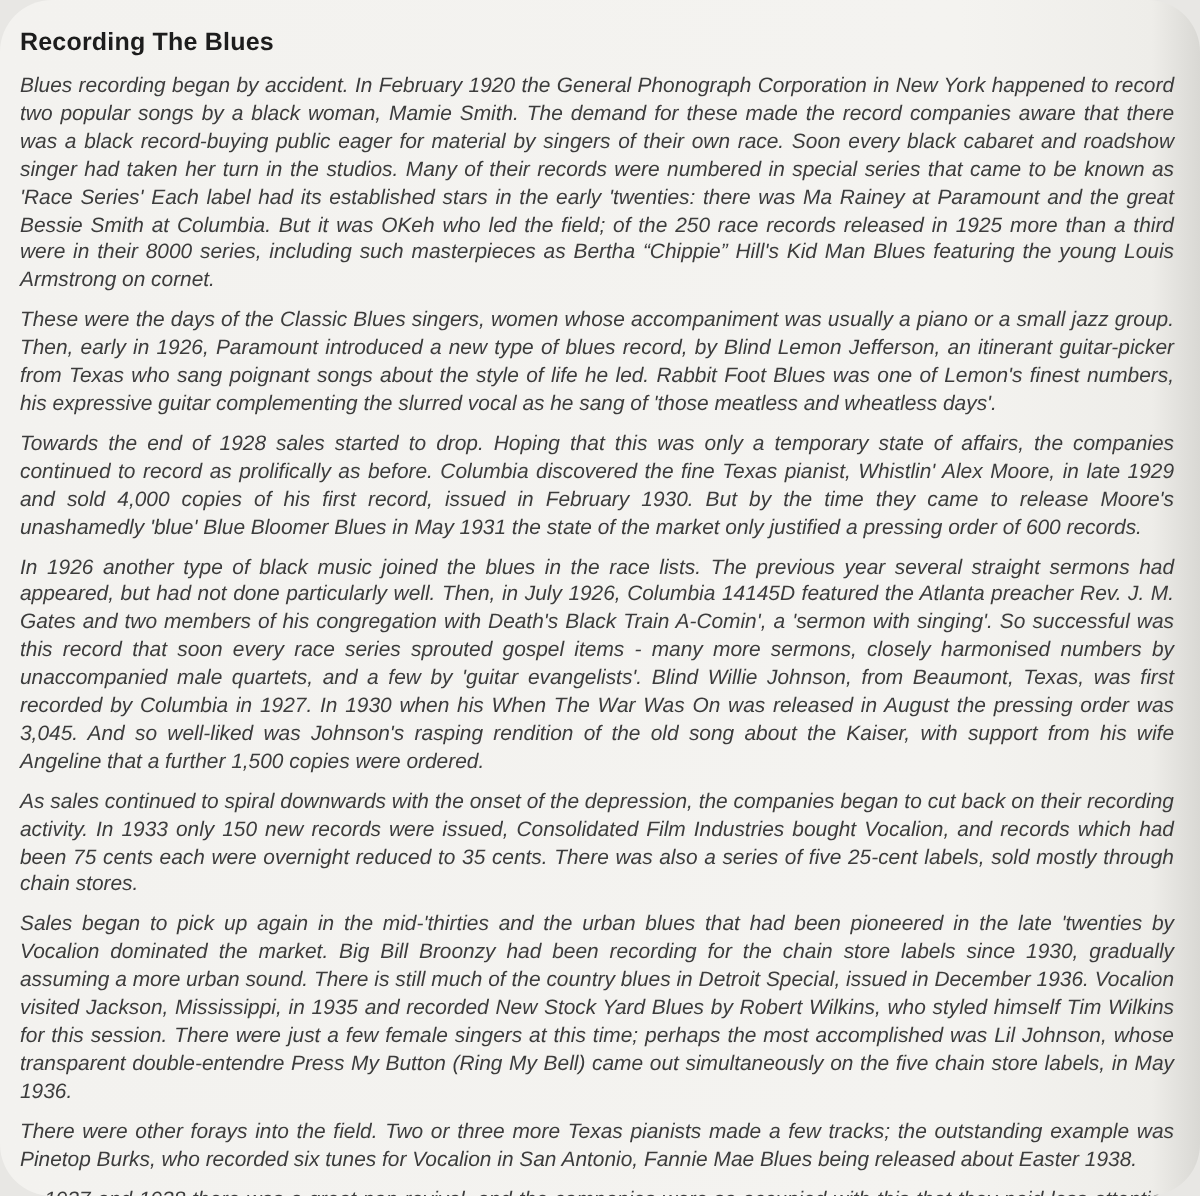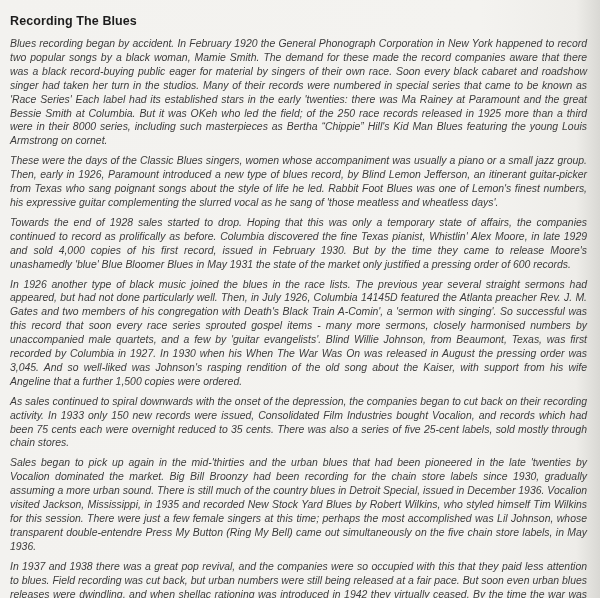--- a/index.html
+++ b/index.html
@@ -10,20 +10,21 @@
   .page {
     position: relative;
     width: 600px;
     height: 598px;
     box-sizing: border-box;
     padding: 14px 13px 0 10px;
     background: linear-gradient(90deg, #f3f2ef 0%, #f4f3f0 80%, #eeede9 96%, #d9d8d4 100%);
     color: #3b3b3b;
     font-family: "Liberation Sans", "DejaVu Sans", sans-serif;
     overflow: hidden;
+    border-radius: 26px;
   }
   .title {
     margin: 0 0 9px 0;
     font-size: 12.5px;
     font-weight: bold;
     color: #1d1d1d;
     letter-spacing: 0.1px;
   }
   .body-text p {
     margin: 0 0 6px 0;
@@ -39,16 +40,17 @@
 
 <div class="page">
   <h1 class="title">Recording The Blues</h1>
   <div class="body-text">
     <p>Blues recording began by accident.  In February 1920 the General Phonograph Corporation in New York happened to record two popular songs by a black woman, Mamie Smith.  The demand for these made the record companies aware that there was a black record-buying public eager for material by singers of their own race.  Soon every black cabaret and roadshow singer had taken her turn in the studios.  Many of their records were numbered in special series that came to be known as 'Race Series'  Each label had its established stars in the early 'twenties: there was Ma Rainey at Paramount and the great Bessie Smith at Columbia.  But it was OKeh who led the field; of the 250 race records released in 1925 more than a third were in their 8000 series, including such masterpieces as Bertha “Chippie” Hill's Kid Man Blues featuring the young Louis Armstrong on cornet.</p>
     <p>These were the days of the Classic Blues singers, women whose accompaniment was usually a piano or a small jazz group.  Then, early in 1926, Paramount introduced a new type of blues record, by Blind Lemon Jefferson, an itinerant guitar-picker from Texas who sang poignant songs about the style of life he led.  Rabbit Foot Blues was one of Lemon's finest numbers, his expressive guitar complementing the slurred vocal as he sang of 'those meatless and wheatless days'.</p>
     <p>Towards the end of 1928 sales started to drop.  Hoping that this was only a temporary state of affairs, the companies continued to record as prolifically as before.  Columbia discovered the fine Texas pianist, Whistlin' Alex Moore, in late 1929 and sold 4,000 copies of his first record, issued in February 1930.  But by the time they came to release Moore's unashamedly 'blue' Blue Bloomer Blues in May 1931 the state of the market only justified a pressing order of 600 records.</p>
     <p>In 1926 another type of black music joined the blues in the race lists.  The previous year several straight sermons had appeared, but had not done particularly well.  Then, in July 1926, Columbia 14145D featured the Atlanta preacher Rev. J. M. Gates and two members of his congregation with Death's Black Train A-Comin', a 'sermon with singing'.  So successful was this record that soon every race series sprouted gospel items - many more sermons, closely harmonised numbers by unaccompanied male quartets, and a few by 'guitar evangelists'. Blind Willie Johnson, from Beaumont, Texas, was first recorded by Columbia in 1927. In 1930 when his When The War Was On was released in August the pressing order was 3,045.  And so well-liked was Johnson's rasping rendition of the old song about the Kaiser, with support from his wife Angeline that a further 1,500 copies were ordered.</p>
     <p>As sales continued to spiral downwards with the onset of the depression, the companies began to cut back on their recording activity.  In 1933 only 150 new records were issued, Consolidated Film Industries bought Vocalion, and records which had been 75 cents each were overnight reduced to 35 cents.  There was also a series of five 25-cent labels, sold mostly through chain stores.</p>
     <p>Sales began to pick up again in the mid-'thirties and the urban blues that had been pioneered in the late 'twenties by Vocalion dominated the market.  Big Bill Broonzy had been recording for the chain store labels since 1930, gradually assuming a more urban sound.  There is still much of the country blues in Detroit Special, issued in December 1936. Vocalion visited Jackson, Mississippi, in 1935 and recorded New Stock Yard Blues by Robert Wilkins, who styled himself Tim Wilkins for this session.  There were just a few female singers at this time; perhaps the most accomplished was Lil Johnson, whose transparent double-entendre Press My Button (Ring My Bell) came out simultaneously on the five chain store labels, in May 1936.</p>
+    <p>There were other forays into the field. Two or three more Texas pianists made a few tracks; the outstanding example was Pinetop Burks, who recorded six tunes for Vocalion in San Antonio, Fannie Mae Blues being released about Easter 1938.</p>
     <p>In 1937 and 1938 there was a great pop revival, and the companies were so occupied with this that they paid less attention to blues. Field recording was cut back, but urban numbers were still being released at a fair pace.  But soon even urban blues releases were dwindling, and when shellac rationing was introduced in 1942 they virtually ceased.  By the time the war was over, a new type of rhythm-and-blues singing was beginning to emerge; the first great era in blues recording was over.</p>
 
   </div>
 </div>
 
 </body></html>

